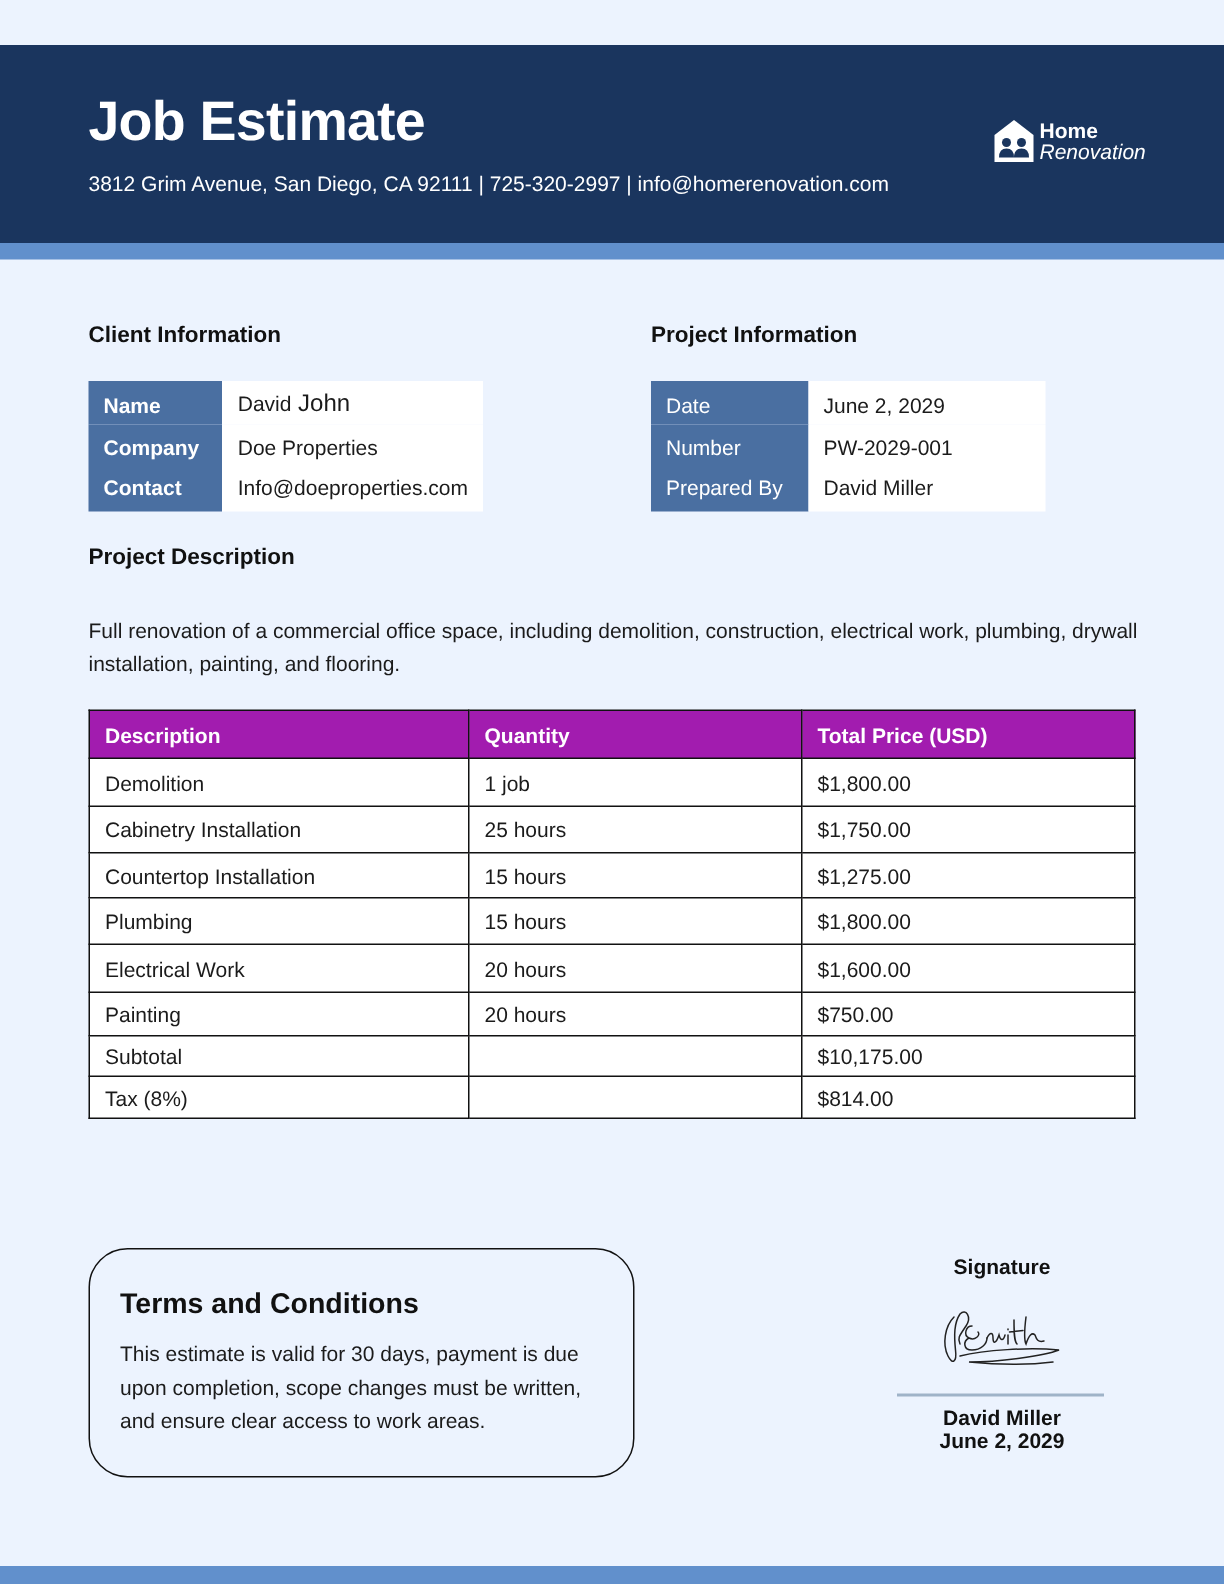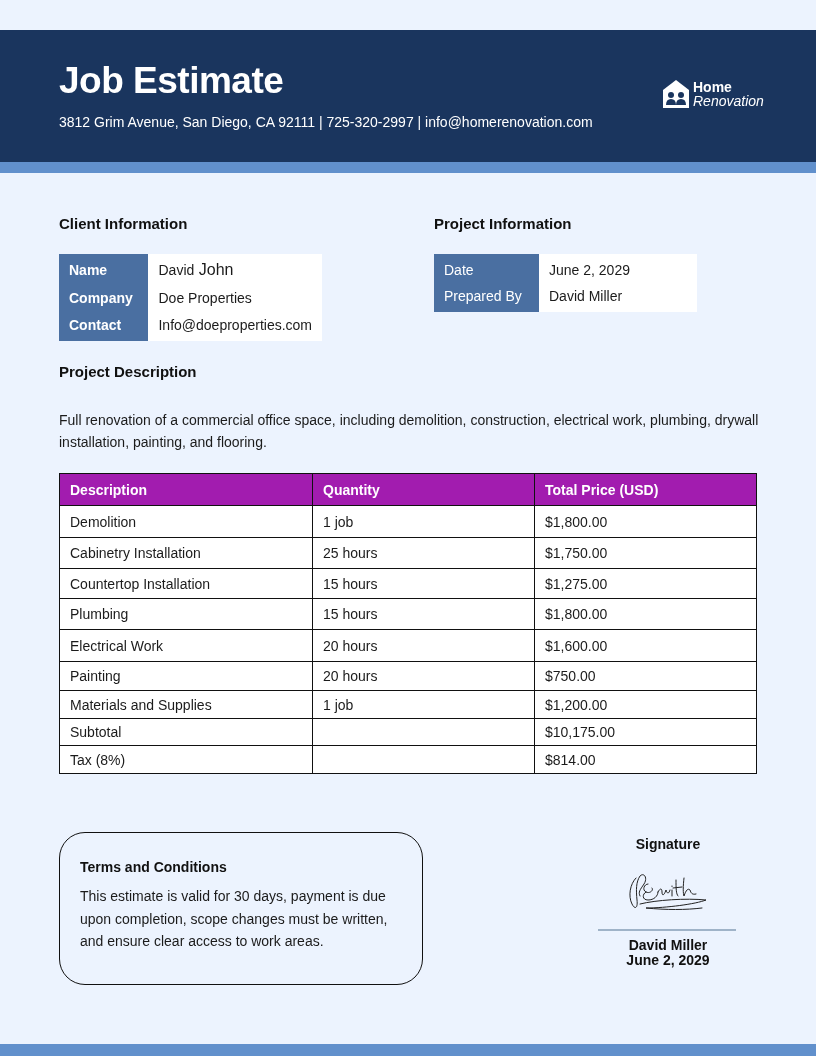--- a/index.html
+++ b/index.html
@@ -71,21 +71,21 @@
   .items-table td { background: #fff; color: #1b1b1b; }
   .items-table tr.total td {
     background: #4a6fa1; color: #fff; font-weight: bold;
   }
   .col1 { width: 253px; } .col2 { width: 222px; }
 
   .terms-box {
     position: absolute; left: 59px; top: 832px; width: 364px; height: 153px;
     border: 1.3px solid #111; border-radius: 26px; padding: 26px 20px 0 20px;
   }
-  .terms-title { font-size: 14px; font-weight: bold; color: #111; margin-bottom: 10px; }
+  .terms-title { font-size: 19px; font-weight: bold; color: #111; margin-bottom: 10px; }
   .terms-body { font-size: 14px; line-height: 22.5px; color: #1b1b1b; }
 
   .signature-block {
     position: absolute; left: 598px; top: 836px; width: 140px; text-align: center;
   }
   .sig-label { font-size: 14px; font-weight: bold; color: #111; }
   .sig-image { display: block; margin: 18px auto 0 auto; width: 84px; height: 46px; }
   .sig-line { margin-top: 13px; height: 2px; background: #9fb3c8; width: 138px; }
   .sig-name, .sig-date { font-size: 14px; font-weight: bold; color: #111; line-height: 15px; }
   .sig-name { margin-top: 7px; }
@@ -132,20 +132,24 @@
   </table>
 
 <div class="section-heading" style="left:434px; top:215px;">Project Information</div>
 <table class="info-table" style="left:434px; top:254px;">
   <tbody>
       <tr>
     <td class="lbl">Date</td>
     <td class="val">June 2, 2029</td>
   </tr>
   <tr>
+    <td class="lbl">Number</td>
+    <td class="val">PW-2029-001</td>
+  </tr>
+  <tr>
     <td class="lbl">Prepared By</td>
     <td class="val">David Miller</td>
   </tr>
 </tbody>
   </table>
 
 <div class="section-heading" style="left:59px; top:363px;">Project Description</div>
 <div class="description">Full renovation of a commercial office space, including demolition, construction, electrical work, plumbing, drywall installation, painting, and flooring.</div>
 
 <table class="items-table">
@@ -179,25 +183,20 @@
       </tr>
       <tr style="height: 32px;">
         <td>Electrical Work</td>
         <td>20 hours</td>
         <td>$1,600.00</td>
       </tr>
       <tr style="height: 29px;">
         <td>Painting</td>
         <td>20 hours</td>
         <td>$750.00</td>
-      </tr>
-      <tr style="height: 28px;">
-        <td>Materials and Supplies</td>
-        <td>1 job</td>
-        <td>$1,200.00</td>
       </tr>
       <tr style="height: 27px;">
         <td>Subtotal</td>
         <td></td>
         <td>$10,175.00</td>
       </tr>
       <tr style="height: 28px;">
         <td>Tax (8%)</td>
         <td></td>
         <td>$814.00</td>

